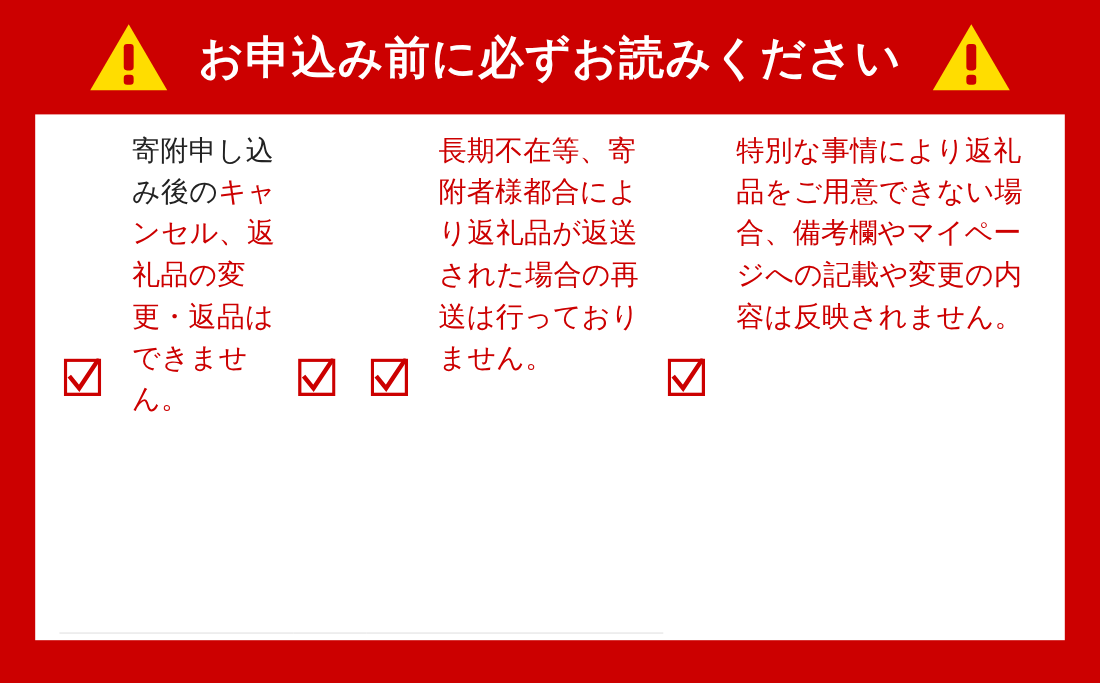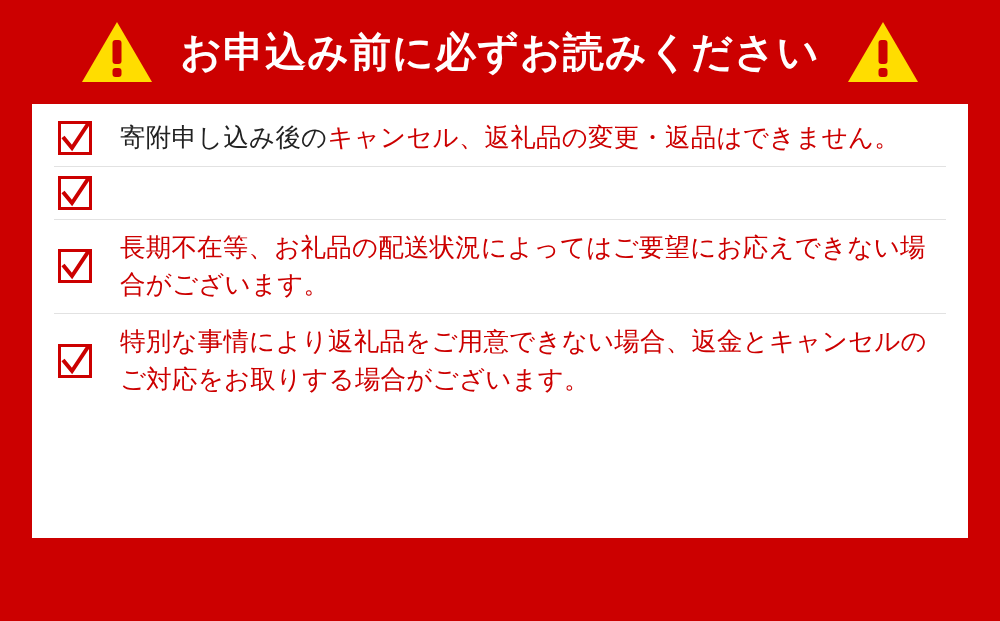--- a/index.html
+++ b/index.html
@@ -8,21 +8,21 @@
   }
   body {
     width: 1000px;
     height: 621px;
     background: #cc0000;
     font-family: "Liberation Sans", "DejaVu Sans", sans-serif;
     overflow: hidden;
   }
   .notice-banner {
     width: 1000px;
-    height: 538px;
+    height: 621px;
     background: #cc0000;
     box-sizing: border-box;
     display: flex;
     flex-direction: column;
     align-items: center;
   }
   
   .header {
     height: 104px;
     width: 100%;
@@ -48,21 +48,21 @@
     line-height: 1;
   }
   
   .card {
     background: #ffffff;
     width: 936px;
     height: 478px;
     box-sizing: border-box;
     padding: 6px 22px 6px 22px;
     display: flex;
-    flex-direction: column;
+    flex-direction: row;
     justify-content: flex-start;
   }
   .row {
     display: flex;
     align-items: flex-start;
     border-bottom: 1px solid #e2e2e2;
     padding: 9px 0 9px 0;
   }
   .row:last-child {
     border-bottom: none;
@@ -145,29 +145,29 @@
 
     <div class="row">
       <div class="check-cell">
         <span class="check-box">
           <svg width="34" height="34" viewBox="0 0 34 34">
             <rect x="1.5" y="1.5" width="31" height="31" fill="#ffffff" stroke="#cc0000" stroke-width="3"></rect>
             <polyline points="5,16 14,27 32,0" fill="none" stroke="#cc0000" stroke-width="4"></polyline>
           </svg>
         </span>
       </div>
-      <div class="row-text">長期不在等、お礼品の配送状況によってはご要望にお応えできない場合がございます。</div>
+      <div class="row-text">長期不在等、寄附者様都合により返礼品が返送された場合の再送は行っておりません。</div>
     </div>
 
     <div class="row">
       <div class="check-cell">
         <span class="check-box">
           <svg width="34" height="34" viewBox="0 0 34 34">
             <rect x="1.5" y="1.5" width="31" height="31" fill="#ffffff" stroke="#cc0000" stroke-width="3"></rect>
             <polyline points="5,16 14,27 32,0" fill="none" stroke="#cc0000" stroke-width="4"></polyline>
           </svg>
         </span>
       </div>
-      <div class="row-text">特別な事情により返礼品をご用意できない場合、返金とキャンセルのご対応をお取りする場合がございます。</div>
+      <div class="row-text">特別な事情により返礼品をご用意できない場合、備考欄やマイページへの記載や変更の内容は反映されません。</div>
     </div>
 
   </div>
 </div>
 
 </body></html>

